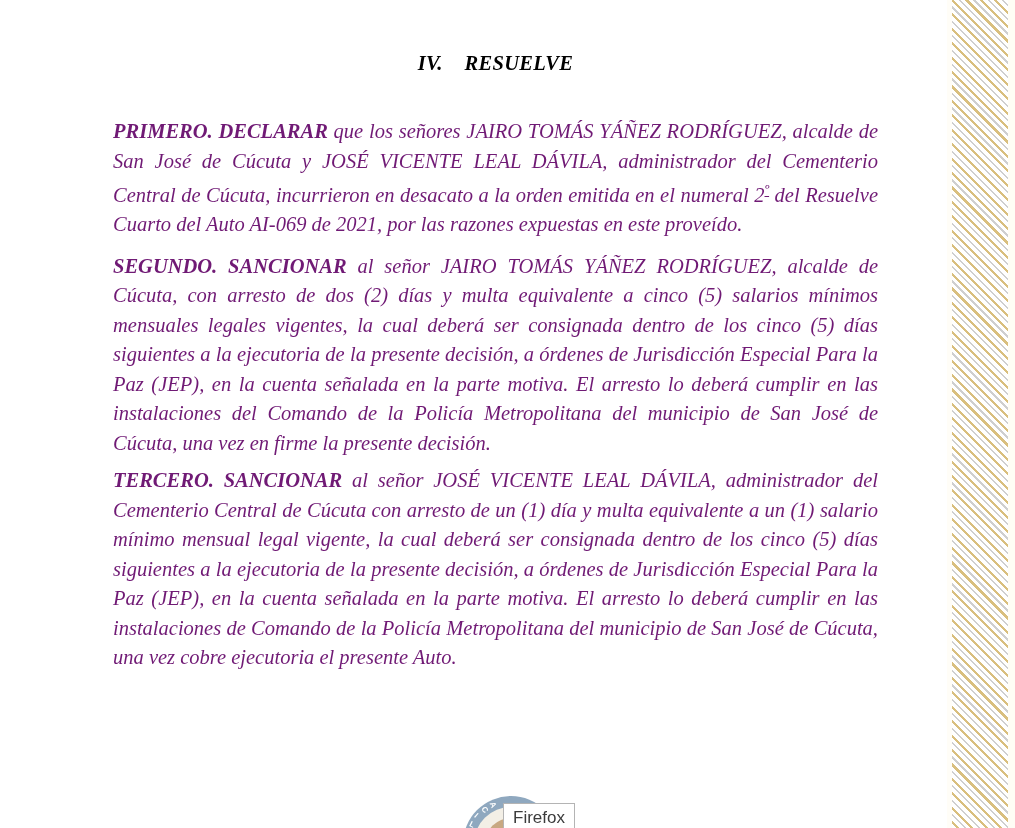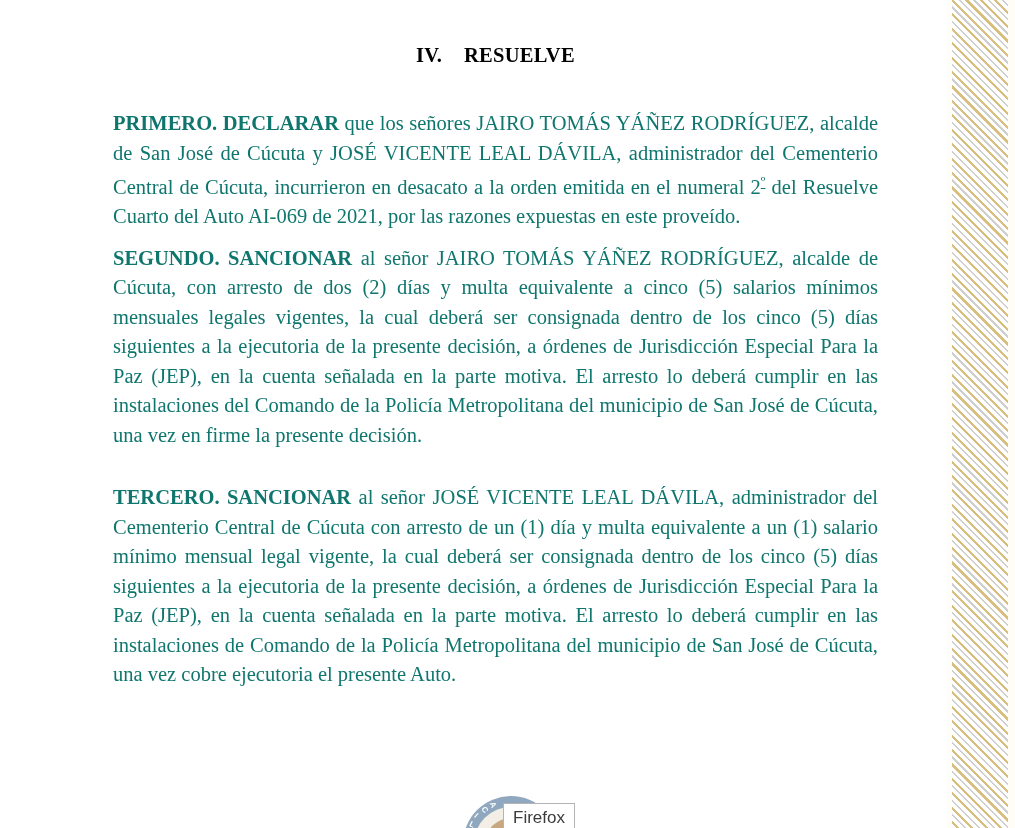--- a/index.html
+++ b/index.html
@@ -30,22 +30,23 @@
     top: 0; left: 0;
     width: 947px;
     height: 828px;
     background: #ffffff;
     box-sizing: border-box;
   }
 
   #document-body {
     position: absolute;
     left: 113px;
-    top: 8px;
+    top: 16px;
     width: 765px;
+    font-style: italic;
   }
 
   
   #section-heading {
     text-align: center;
     font-weight: bold;
     font-size: 20.5px;
     letter-spacing: 0.3px;
     color: #000000;
     margin: 0;
@@ -53,27 +54,27 @@
     padding-bottom: 0;
     white-space: pre;
   }
 
   
   .doc-paragraph {
     text-align: justify;
     text-justify: inter-word;
     font-size: 20.5px;
     line-height: 29.5px;
-    color: #0f766e;
+    color: #701a75;
     margin: 0;
     hyphens: none;
   }
   #paragraph-primero  { margin-top: 42px; }
   #paragraph-segundo  { margin-top: 12px; }
-  #paragraph-tercero  { margin-top: 33px; }
+  #paragraph-tercero  { margin-top: 8px; }
 
   .doc-paragraph b,
   .lead-label {
     font-weight: bold;
   }
 
   .ordinal {
     font-size: 0.72em;
     vertical-align: 0.45em;
     text-decoration: underline;

